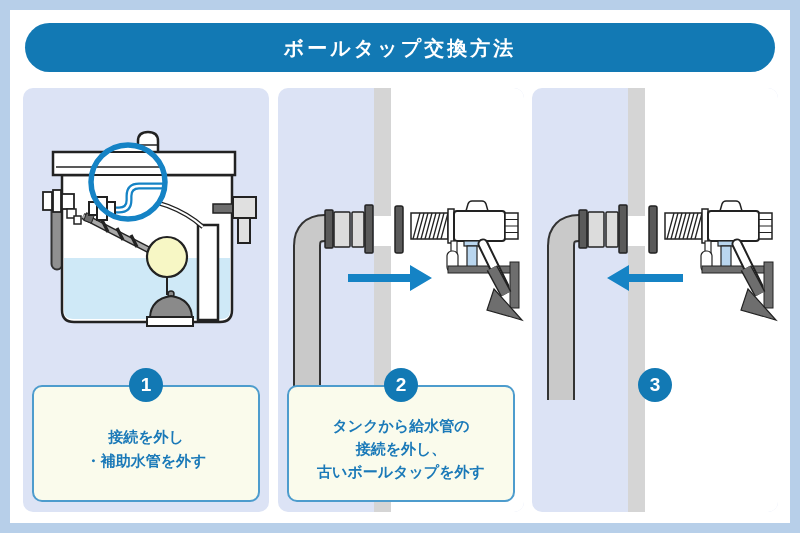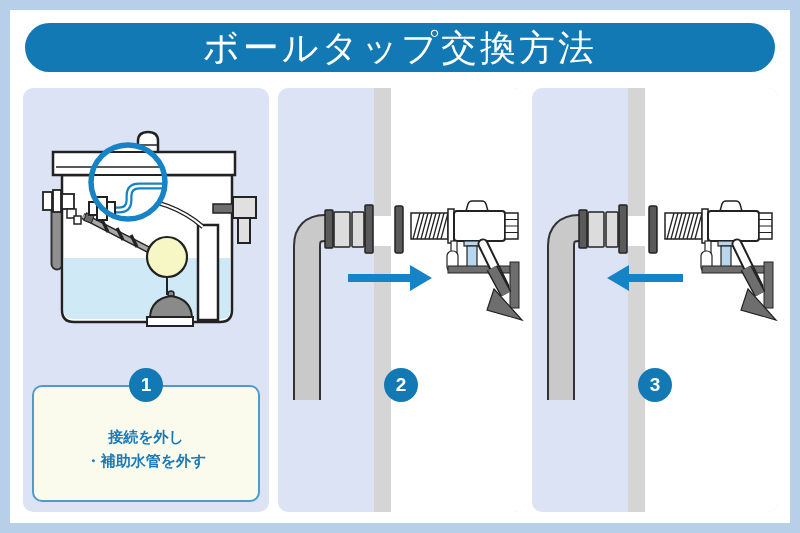--- a/index.html
+++ b/index.html
@@ -8,21 +8,21 @@
     font-family:"Liberation Sans","DejaVu Sans",sans-serif;
   }
   .frame{
     position:absolute;inset:0;border:10px solid #b7cfe9;z-index:60;pointer-events:none;
   }
   .banner{
     position:absolute;left:25px;top:23px;width:750px;height:49px;border-radius:25px;
     background:#1279b4;display:flex;align-items:center;justify-content:center;z-index:5;
   }
   .banner-title{
-    color:#ffffff;font-size:36px;font-weight:normal;letter-spacing:3px;line-height:1;
+    color:#ffffff;font-size:20px;font-weight:bold;letter-spacing:3px;line-height:1;
   }
   .panel{
     position:absolute;top:88px;width:246px;height:424px;background:#dce3f5;
     border-radius:10px;overflow:hidden;
   }
   .panel.p1{left:23px;}
   .panel.p2{left:278px;}
   .panel.p3{left:532px;}
   .illust{position:absolute;left:0;top:0;width:246px;height:424px;}
   .stepbox{
@@ -182,20 +182,25 @@
 ・補助水管を外す</span>
     </div>
   </div>
 
   <div class="panel p2">
     <svg class="illust" viewBox="0 0 246 424">
       <use href="#ballTap"></use>
       <polygon points="70,186 132,186 132,177 154,190 132,203 132,194 70,194" fill="#1583c5"></polygon>
     </svg>
     <span class="badge">2</span>
+    <div class="stepbox">
+      <span class="step-text">タンクから給水管の
+接続を外し、
+古いボールタップを外す</span>
+    </div>
   </div>
 
   <div class="panel p3">
     <svg class="illust" viewBox="0 0 246 424">
       <use href="#ballTap"></use>
       <polygon points="151,186 97,186 97,177 75,190 97,203 97,194 151,194" fill="#1583c5"></polygon>
     </svg>
     <span class="badge">3</span>
   </div>
 

